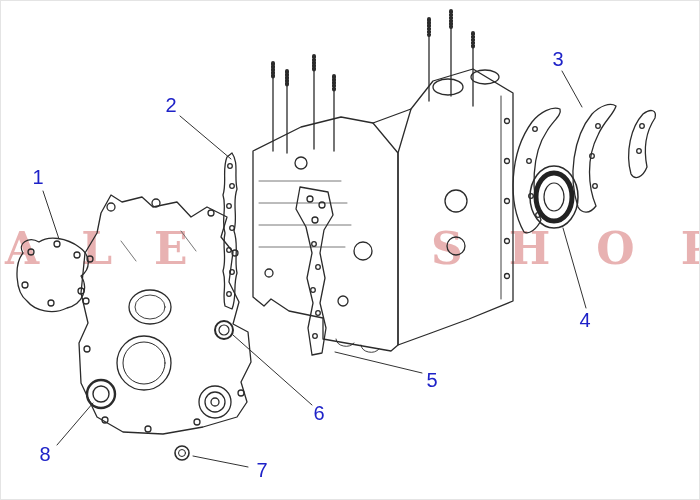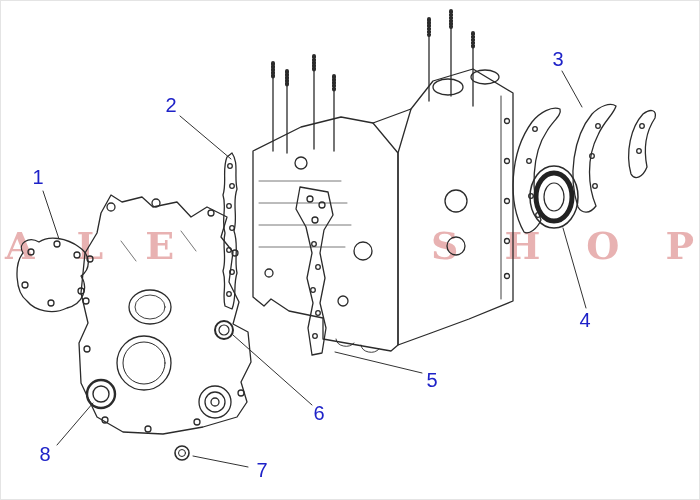--- a/index.html
+++ b/index.html
@@ -11,21 +11,21 @@
     box-sizing:border-box;
     overflow:hidden;
     font-family:"Liberation Sans", sans-serif;
   }
   .wm{
     position:absolute;top:0;left:0;width:700px;height:500px;
     z-index:1;pointer-events:none;
     font-family:"DejaVu Serif", serif;
     font-weight:700;
   }
-  .wm span{position:absolute;font-size:38px;line-height:1;margin-top:8px;}
+  .wm span{position:absolute;font-size:44px;line-height:1;margin-top:8px;}
   .wm-left{left:4px;top:218px;letter-spacing:42px;}
   .wm-right{left:430px;top:218px;letter-spacing:46px;}
   svg.art{position:absolute;top:0;left:0;z-index:2;}
   .callout{
     position:absolute;z-index:3;
     font-size:20px;
     transform:translate(-50%,-50%);
     font-family:"Liberation Sans", sans-serif;
   }
 </style>

